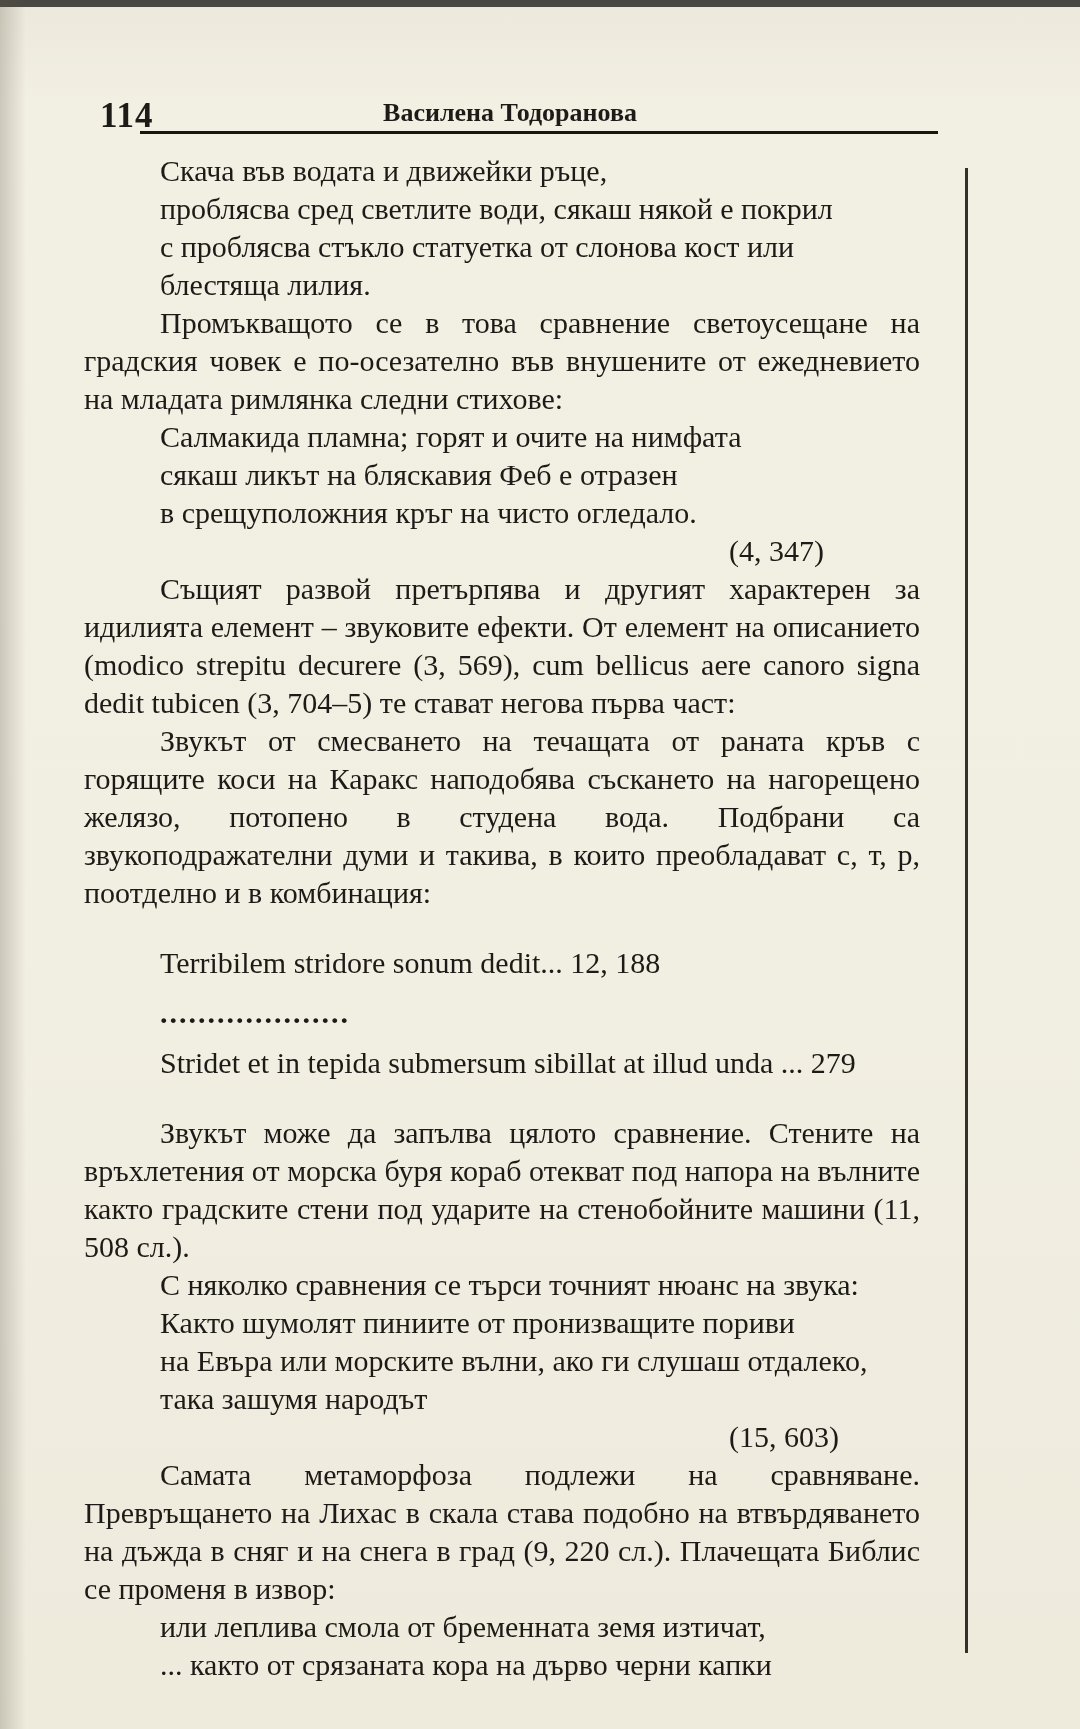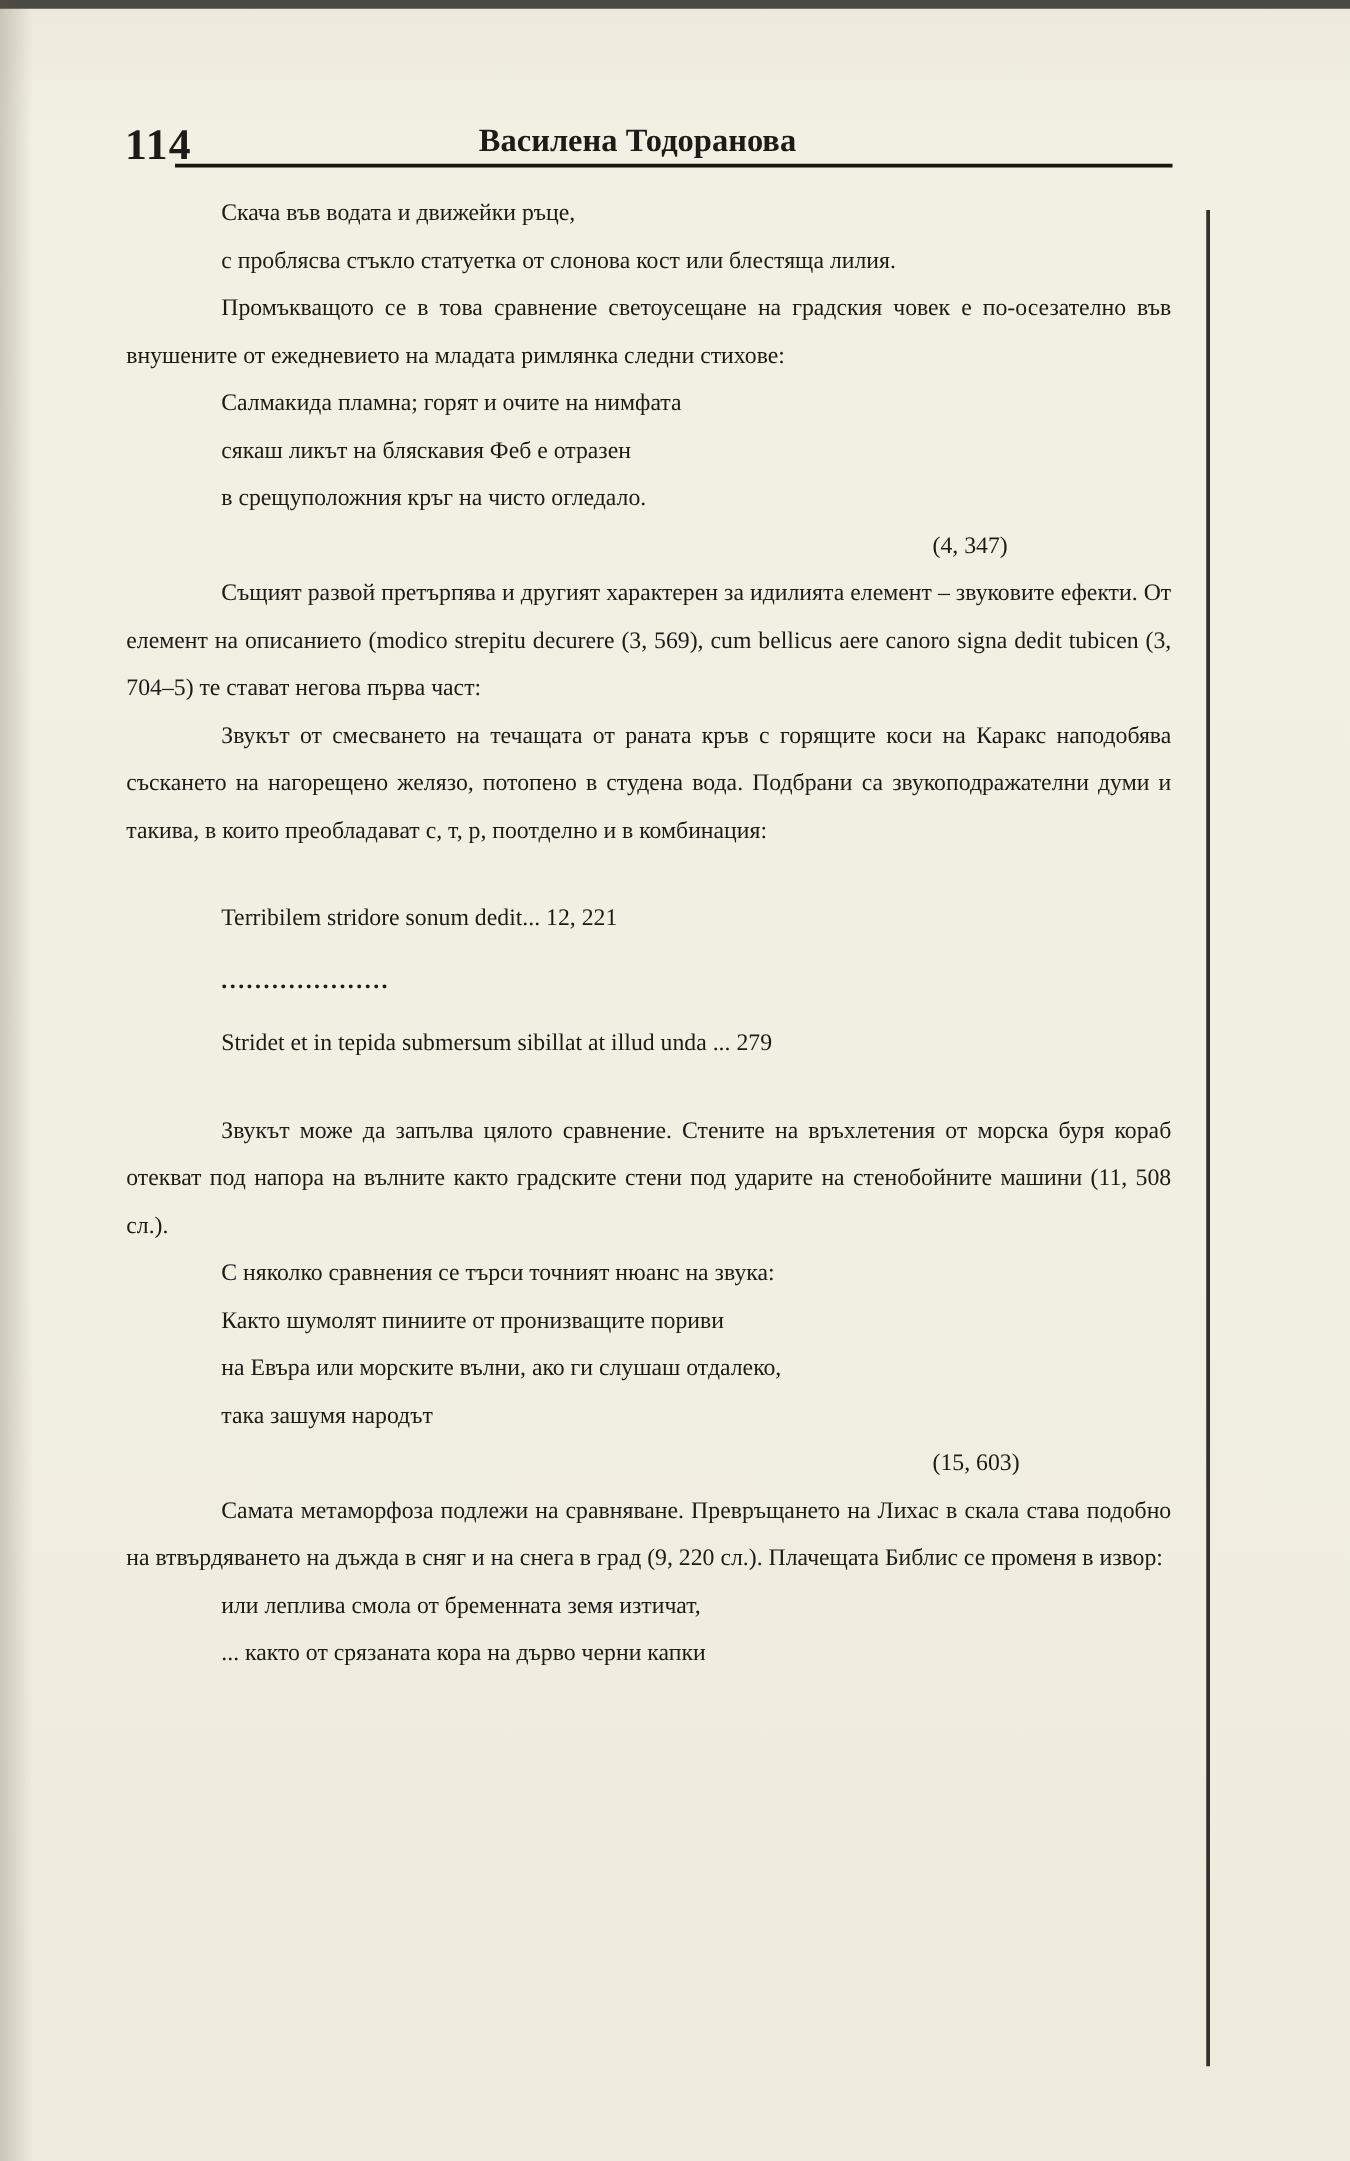--- a/index.html
+++ b/index.html
@@ -61,23 +61,23 @@
     position: absolute;
     top: 131px;
     left: 140px;
     width: 798px;
     height: 3px;
     background: #181611;
   }
   .page-body {
     position: absolute;
     top: 152px;
-    left: 101px;
+    left: 84px;
     width: 836px;
-    font-size: 19px;
+    font-size: 30px;
     line-height: 38px;
   }
   .blk { margin: 0; }
   .blk-verse { padding-left: 76px; }
   .blk-para  { text-align: justify; text-indent: 76px; }
   .blk-latin { padding-left: 76px; }
   .blk-dots  { padding-left: 76px; letter-spacing: 2px; font-weight: bold; margin: 12px 0; }
   .blk-cite.pos-mid   { padding-left: 382px; }
   .blk-cite.pos-right { padding-left: 645px; }
   .blk-spacer { height: 32px; }
@@ -88,30 +88,31 @@
 <div class="page">
   <div class="scan-top-strip"></div>
   <div class="scan-left-shade"></div>
 
   <div class="page-number">114</div>
   <div class="header-title">Василена Тодоранова</div>
   <div class="header-rule"></div>
 
   <div class="page-body">
       <div class="blk blk-verse">Скача във водата и движейки ръце,</div>
+      <div class="blk blk-verse">проблясва сред светлите води, сякаш някой е покрил</div>
       <div class="blk blk-verse">с проблясва стъкло статуетка от слонова кост или блестяща лилия.</div>
       <div class="blk blk-para">Промъкващото се в това сравнение светоусещане на градския човек е по-осезателно във внушените от ежедневието на младата римлянка следни стихове:</div>
       <div class="blk blk-verse">Салмакида пламна; горят и очите на нимфата</div>
       <div class="blk blk-verse">сякаш ликът на бляскавия Феб е отразен</div>
       <div class="blk blk-verse">в срещуположния кръг на чисто огледало.</div>
       <div class="blk blk-cite pos-right">(4, 347)</div>
       <div class="blk blk-para">Същият развой претърпява и другият характерен за идилията елемент – звуковите ефекти. От елемент на описанието (modico strepitu decurere (3, 569), cum bellicus aere canoro signa dedit tubicen (3, 704–5) те стават негова първа част:</div>
       <div class="blk blk-para">Звукът от смесването на течащата от раната кръв с горящите коси на Каракс наподобява съскането на нагорещено желязо, потопено в студена вода. Подбрани са звукоподражателни думи и такива, в които преобладават с, т, р, поотделно и в комбинация:</div>
       <div class="blk blk-spacer"></div>
-      <div class="blk blk-latin">Terribilem stridore sonum dedit... 12, 221</div>
+      <div class="blk blk-latin">Terribilem stridore sonum dedit... 12, 188</div>
       <div class="blk blk-dots">....................</div>
       <div class="blk blk-latin">Stridet et in tepida submersum sibillat at illud unda ... 279</div>
       <div class="blk blk-spacer"></div>
       <div class="blk blk-para">Звукът може да запълва цялото сравнение. Стените на връхлетения от морска буря кораб отекват под напора на вълните както градските стени под ударите на стенобойните машини (11, 508 сл.).</div>
       <div class="blk blk-para">С няколко сравнения се търси точният нюанс на звука:</div>
       <div class="blk blk-verse">Както шумолят пиниите от пронизващите пориви</div>
       <div class="blk blk-verse">на Евъра или морските вълни, ако ги слушаш отдалеко,</div>
       <div class="blk blk-verse">така зашумя народът</div>
       <div class="blk blk-cite pos-right">(15, 603)</div>
       <div class="blk blk-para">Самата метаморфоза подлежи на сравняване. Превръщането на Лихас в скала става подобно на втвърдяването на дъжда в сняг и на снега в град (9, 220 сл.). Плачещата Библис се променя в извор:</div>

